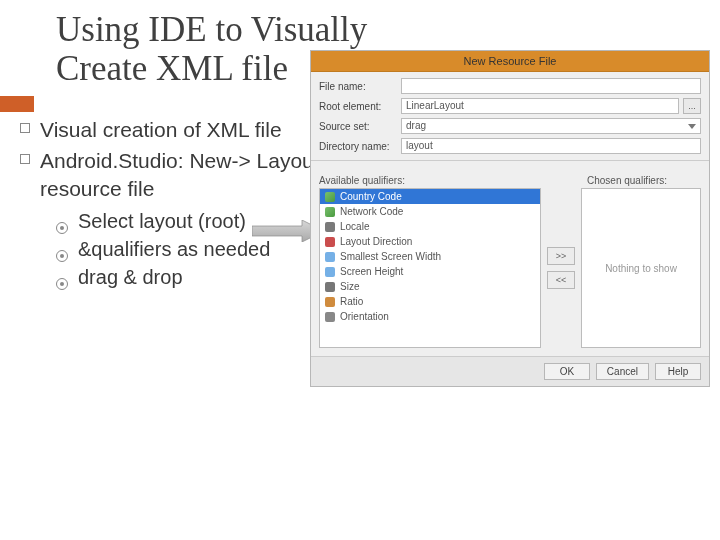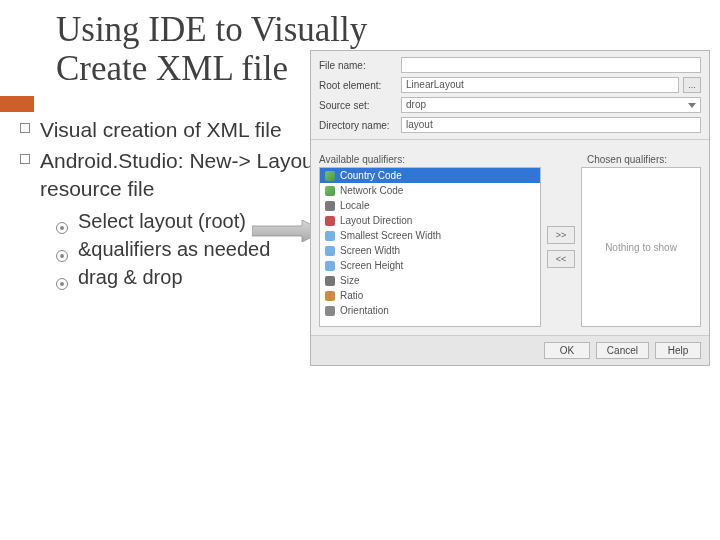--- a/index.html
+++ b/index.html
@@ -210,34 +210,35 @@
   <defs>
     <linearGradient id="g" x1="0" y1="0" x2="0" y2="1">
       <stop offset="0" stop-color="#d8d8d8"></stop>
         <stop offset="1" stop-color="#a9a9a9"></stop>
     </linearGradient>
   </defs>
   <polygon points="0,6 50,6 50,0 72,11 50,22 50,16 0,16" fill="url(#g)" stroke="#8a8a8a" stroke-width="0.7"></polygon>
 </svg>
 
 <div class="dialog">
+  <div class="dlg-header">New Resource File</div>
 
   <div class="form">
     <div class="frow">
       <div class="flabel">File name:</div>
       <div class="finput"></div>
     </div>
     <div class="frow">
       <div class="flabel">Root element:</div>
       <div class="finput">LinearLayout</div>
       <div class="tribtn">...</div>
     </div>
     <div class="frow">
       <div class="flabel">Source set:</div>
-      <div class="finput fselect">drop</div>
+      <div class="finput fselect">drag</div>
     </div>
     <div class="frow">
       <div class="flabel">Directory name:</div>
       <div class="finput">layout</div>
     </div>
   </div>
 
   <div class="qual-head">
     <div class="left">Available qualifiers:</div>
     <div style="width:28px"></div>
@@ -261,24 +262,20 @@
       <div class="li-row">
           <span class="li-ico li-dir"></span>
           <span>Layout Direction</span>
         </div>
       <div class="li-row">
           <span class="li-ico li-sw"></span>
           <span>Smallest Screen Width</span>
         </div>
       <div class="li-row">
           <span class="li-ico li-sw"></span>
-          <span>Screen Width</span>
-        </div>
-      <div class="li-row">
-          <span class="li-ico li-sw"></span>
           <span>Screen Height</span>
         </div>
       <div class="li-row">
           <span class="li-ico li-sc"></span>
           <span>Size</span>
         </div>
       <div class="li-row">
           <span class="li-ico li-rat"></span>
           <span>Ratio</span>
         </div>

